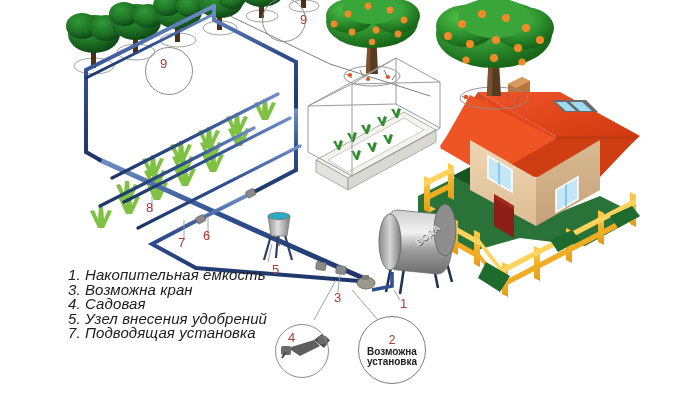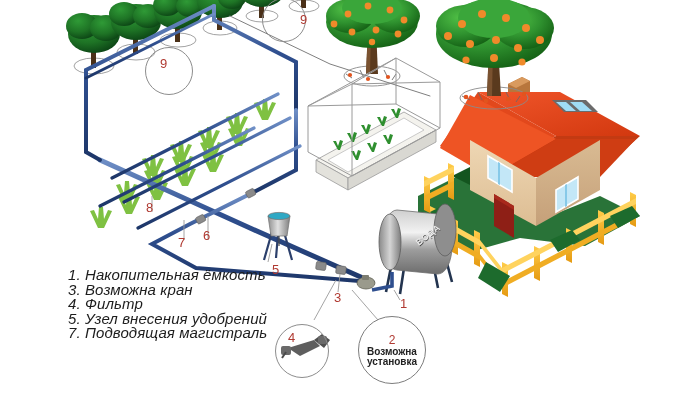--- a/index.html
+++ b/index.html
@@ -468,25 +468,25 @@
     <div class="legend-row">
       <span>1.</span>
       <span>Накопительная ёмкость</span>
     </div>
     <div class="legend-row">
       <span>3.</span>
       <span>Возможна кран</span>
     </div>
     <div class="legend-row">
       <span>4.</span>
-      <span>Фильтр</span>
+      <span>Садовая</span>
     </div>
     <div class="legend-row">
       <span>5.</span>
       <span>Узел внесения удобрений</span>
     </div>
     <div class="legend-row">
       <span>7.</span>
-      <span>Подводящая магистраль</span>
+      <span>Подводящая установка</span>
     </div>
   </div>
 
 </div>
 
 </body></html>

